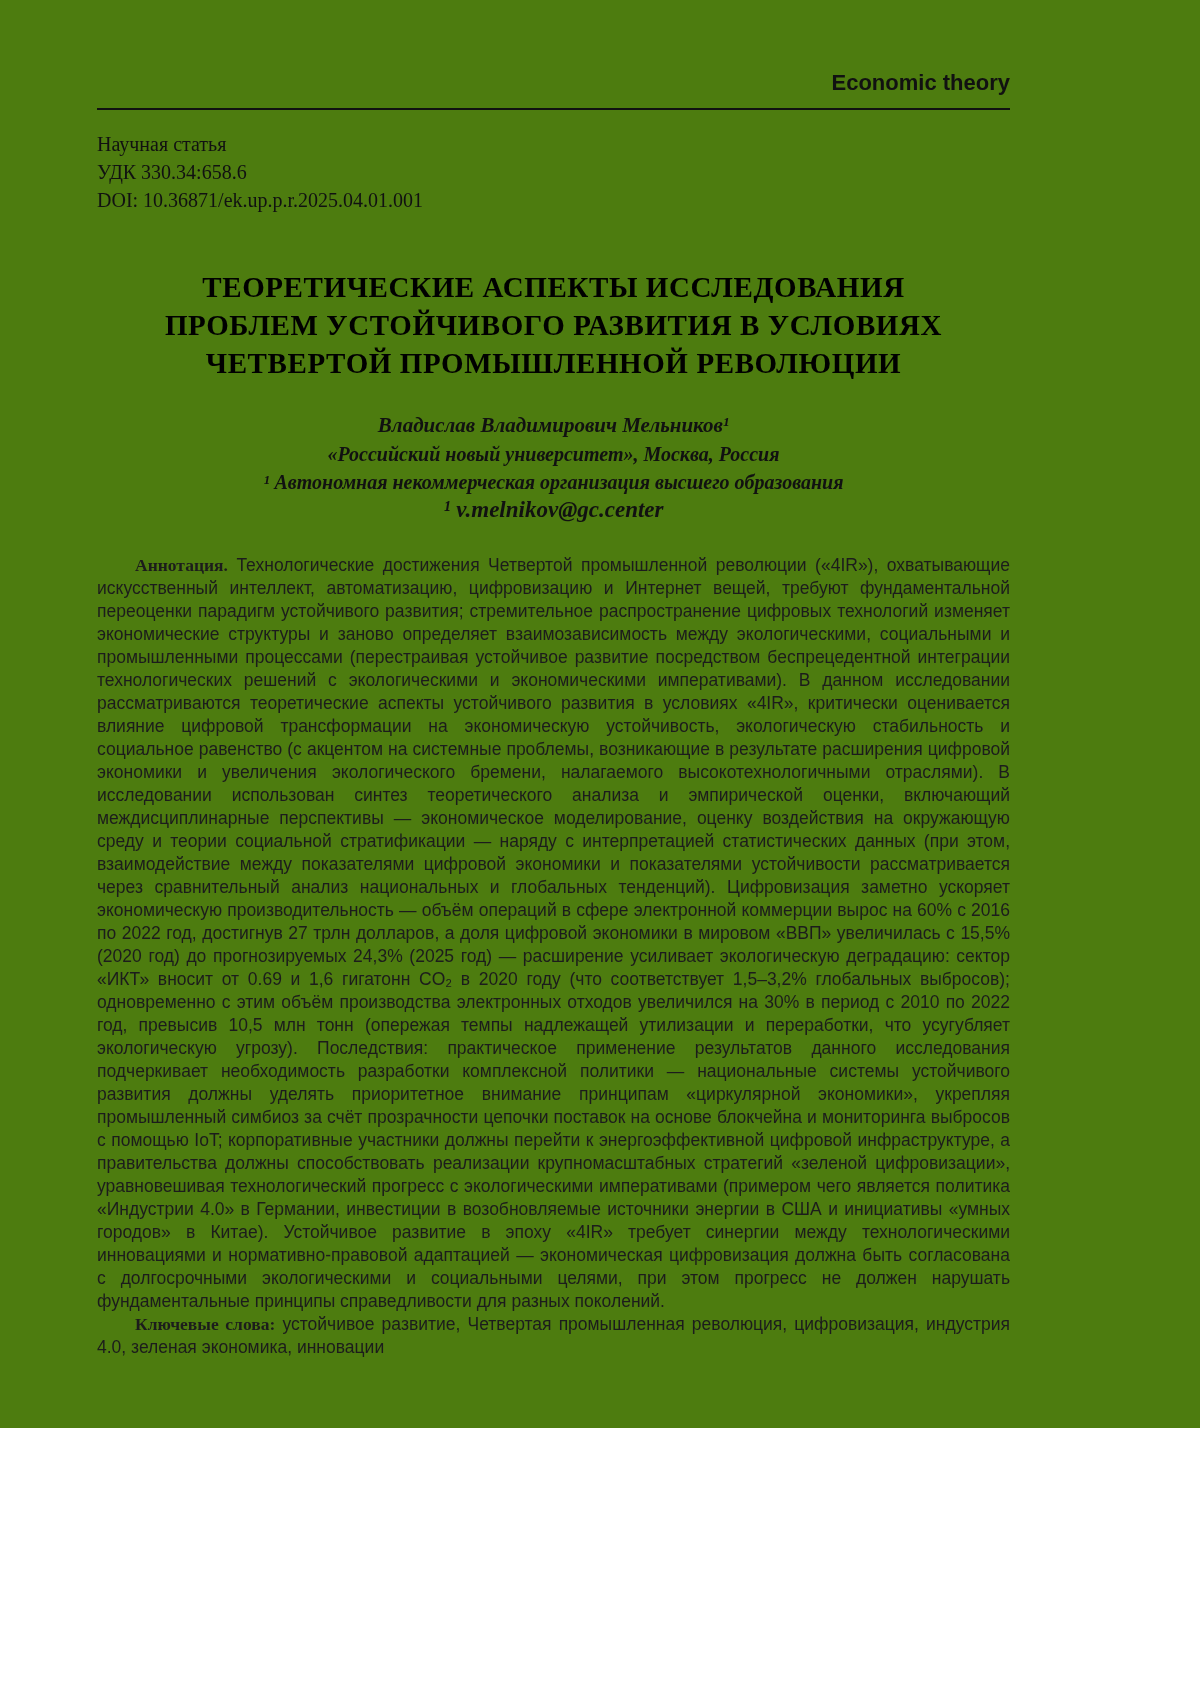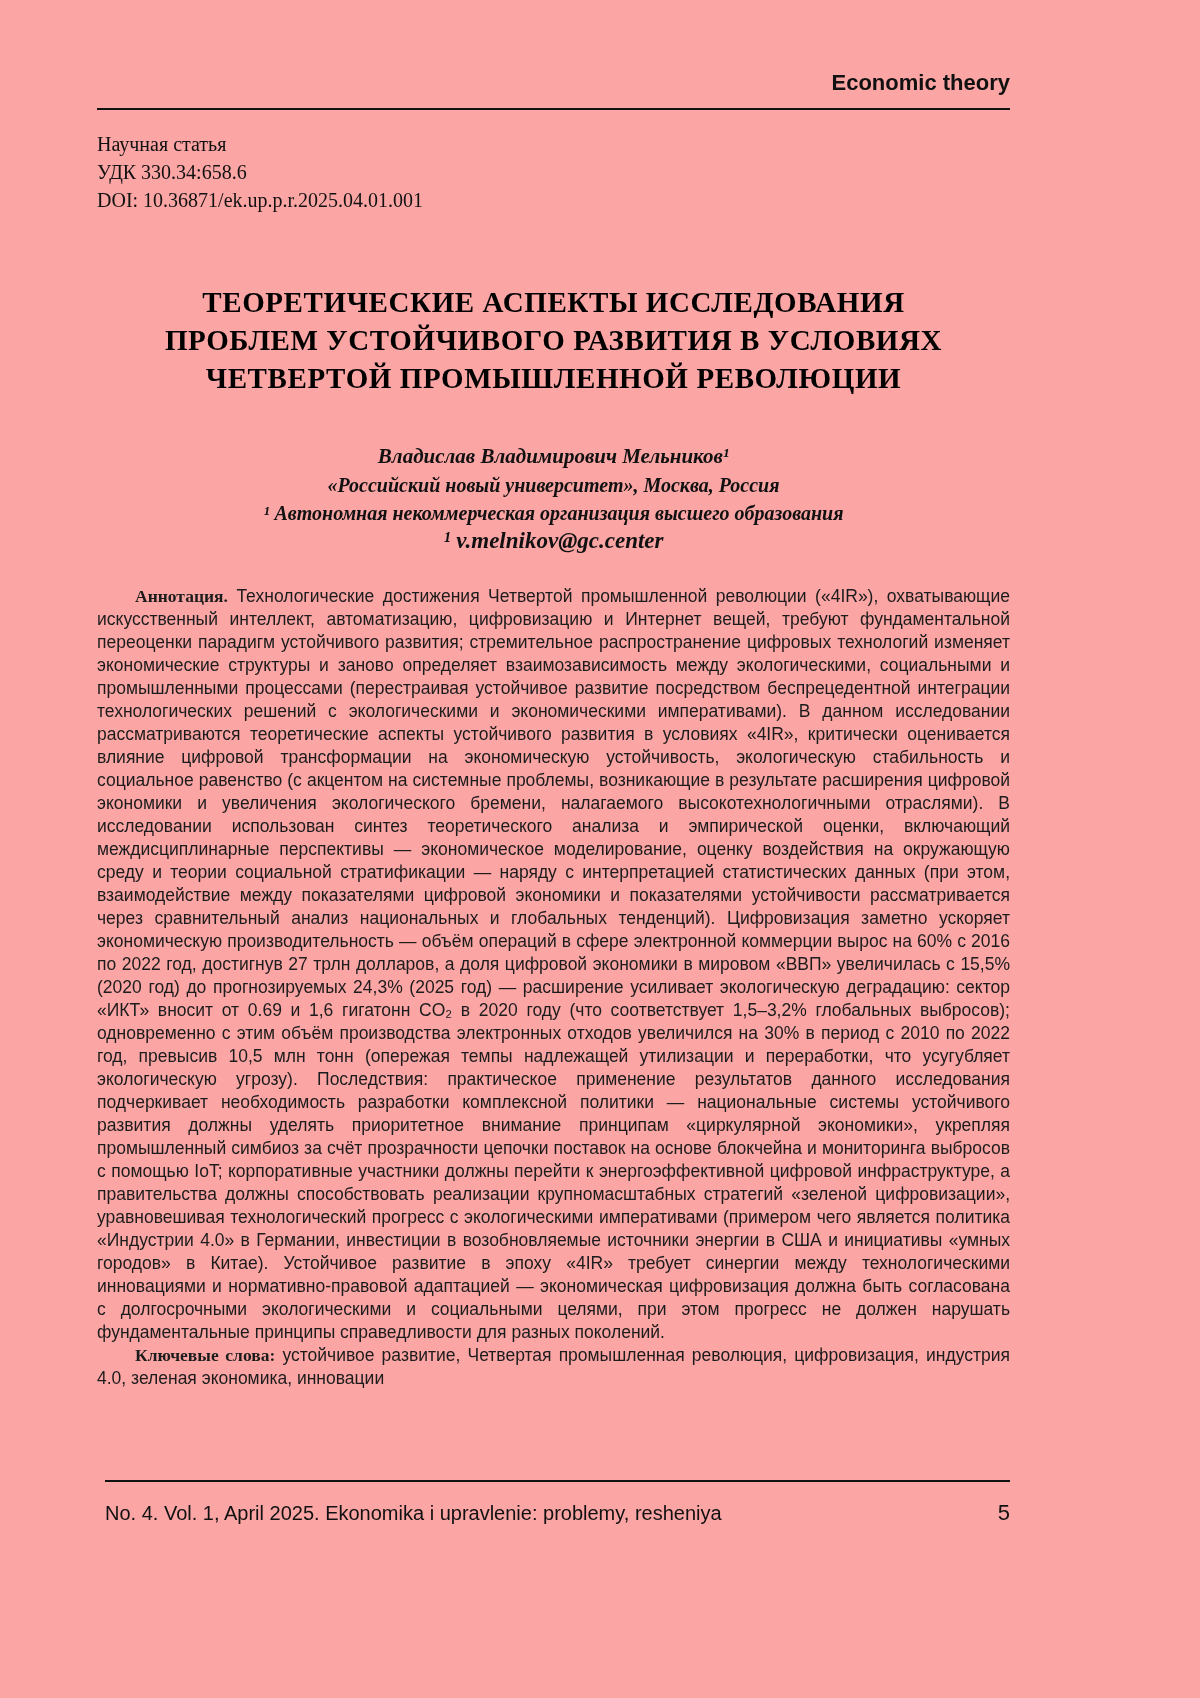--- a/index.html
+++ b/index.html
@@ -1,22 +1,22 @@
 <!DOCTYPE html>
 <html><head>
 <meta charset="utf-8">
 <style>
   * { box-sizing: border-box; }
   html, body { margin: 0; padding: 0; background: #ffffff; }
 
   .page {
     position: relative;
     width: 1200px;
-    height: 1698px;
-    background: #fca5a5;
+    height: 1428px;
+    background: #4d7c0f;
     color: #111111;
     font-family: "Liberation Serif", serif;
     padding: 70px 190px 0 97px;
     overflow: hidden;
   }
 
   .section-label {
     text-align: right;
     font-family: "Liberation Sans", sans-serif;
     font-weight: 700;
@@ -32,31 +32,31 @@
   }
 
   .meta {
     margin-top: 20px;
     font-size: 20px;
     line-height: 28px;
     color: #111111;
   }
 
   .title {
-    margin: 69px 0 0 0;
+    margin: 54px 0 0 0;
     text-align: center;
     font-weight: 700;
     font-size: 29px;
     line-height: 38px;
     letter-spacing: 0.6px;
     color: #000000;
   }
 
   .authors {
-    margin-top: 44px;
+    margin-top: 28px;
     text-align: center;
     font-weight: 700;
     font-style: italic;
     color: #111111;
   }
   .author-name { font-size: 21px; line-height: 30px; }
   .affiliation { font-size: 20px; line-height: 28px; }
   .email { font-size: 23px; line-height: 28px; }
 
   .body-para {

